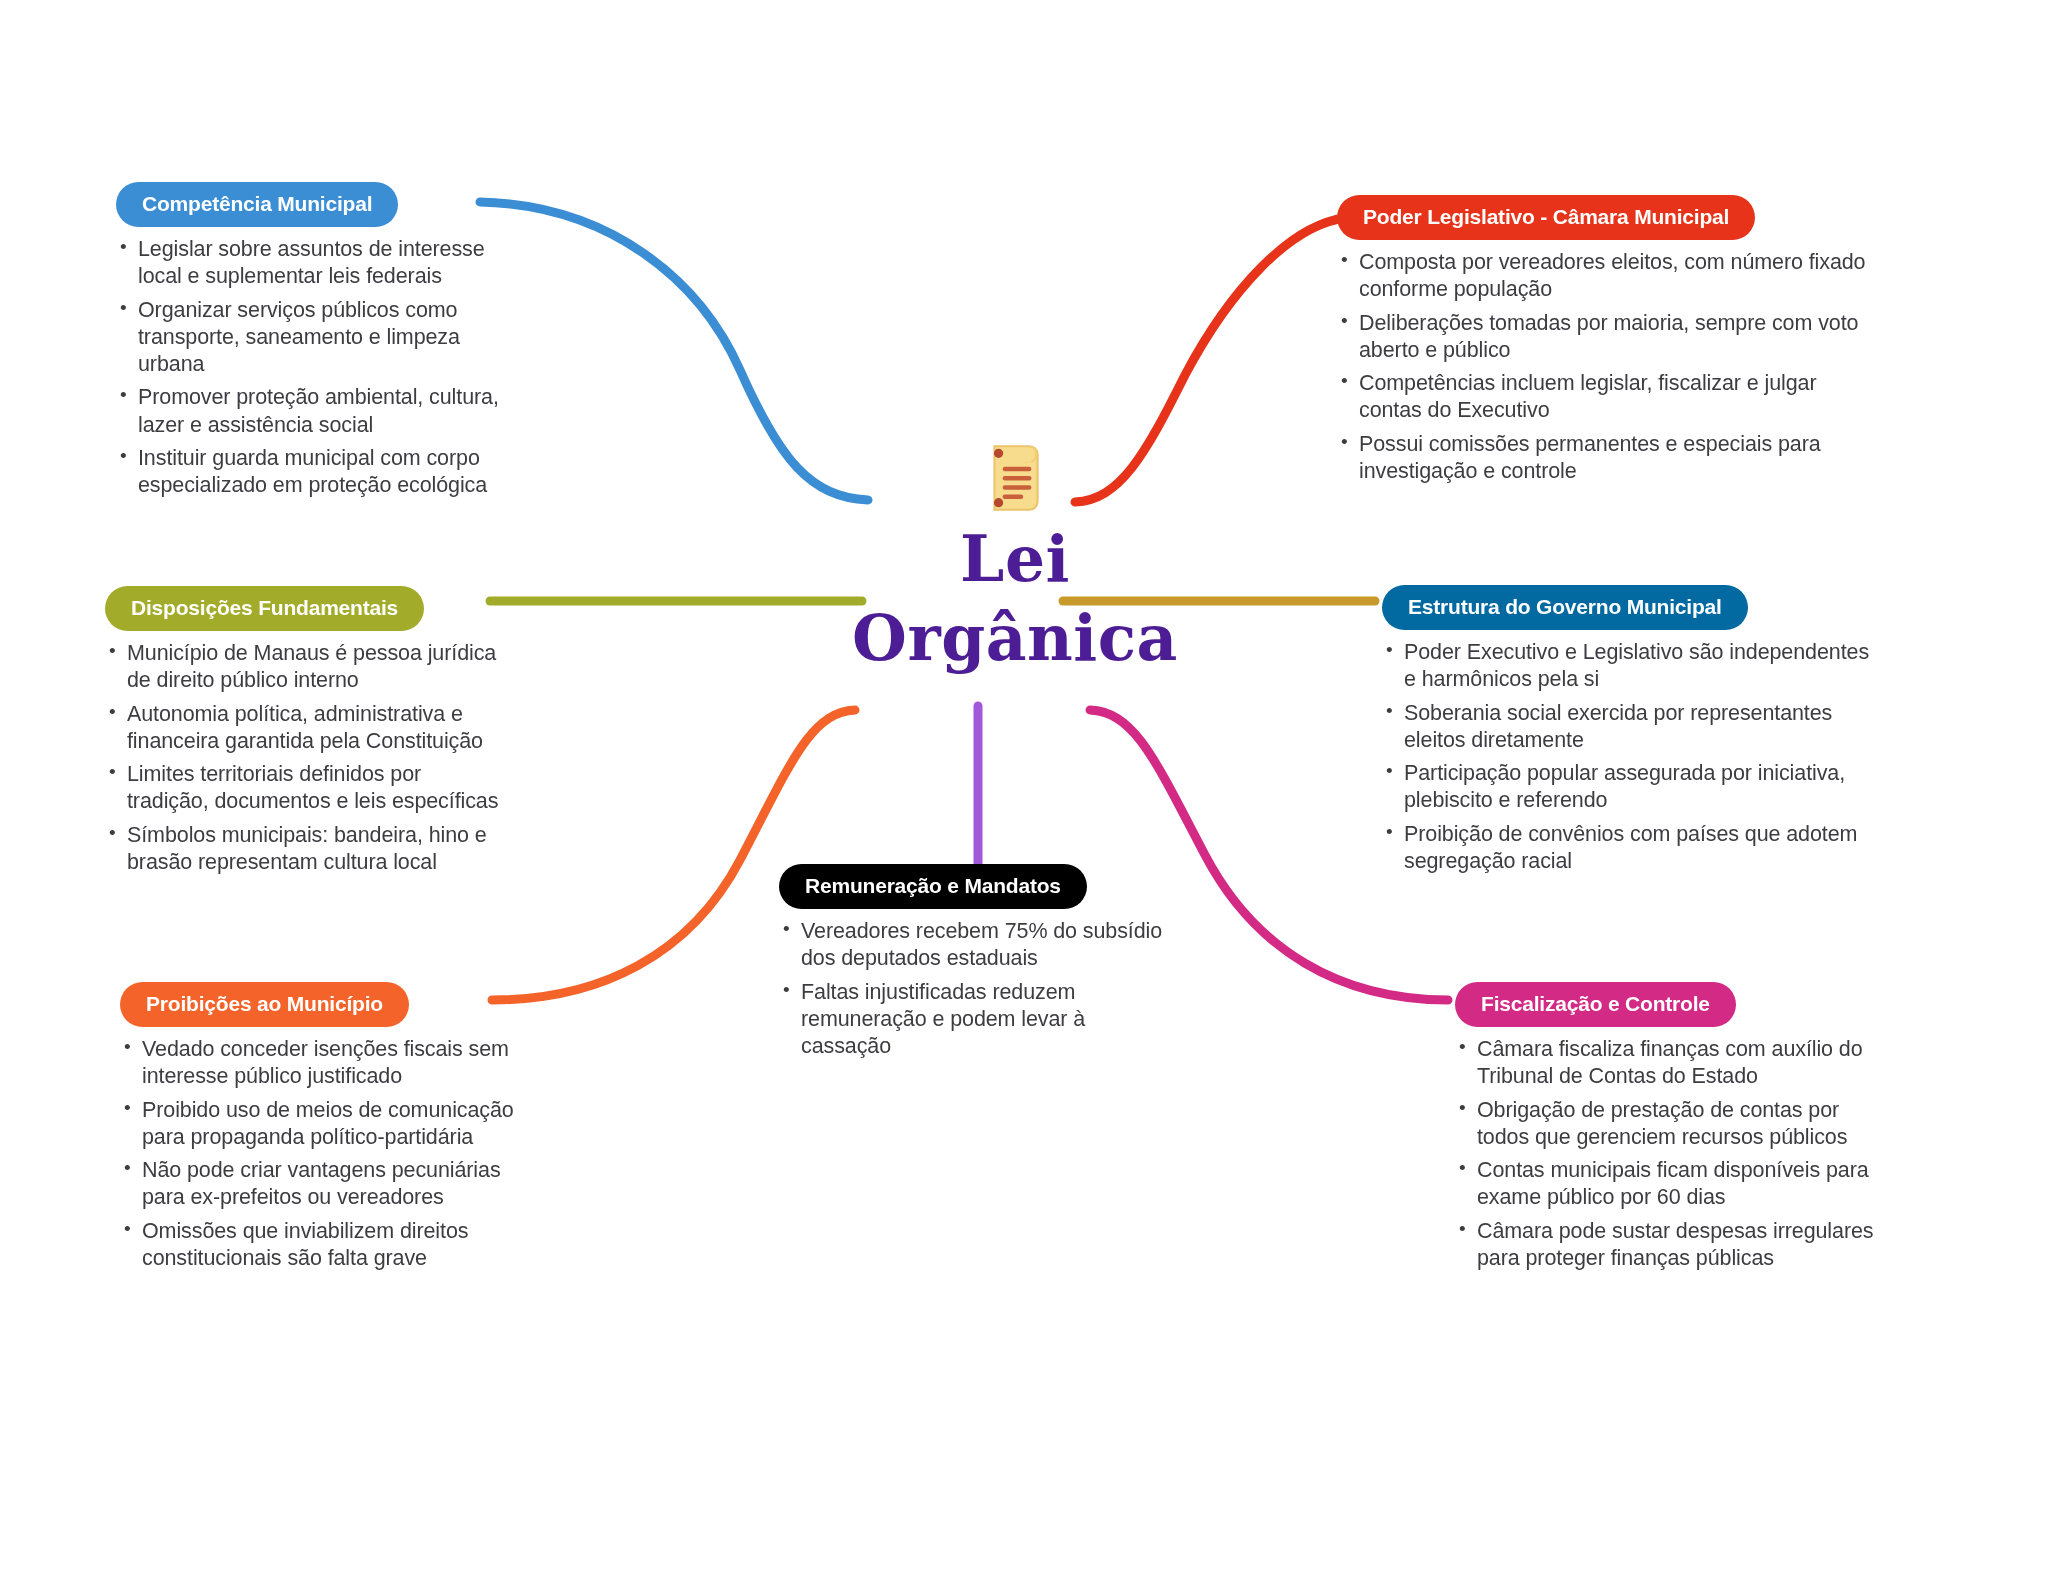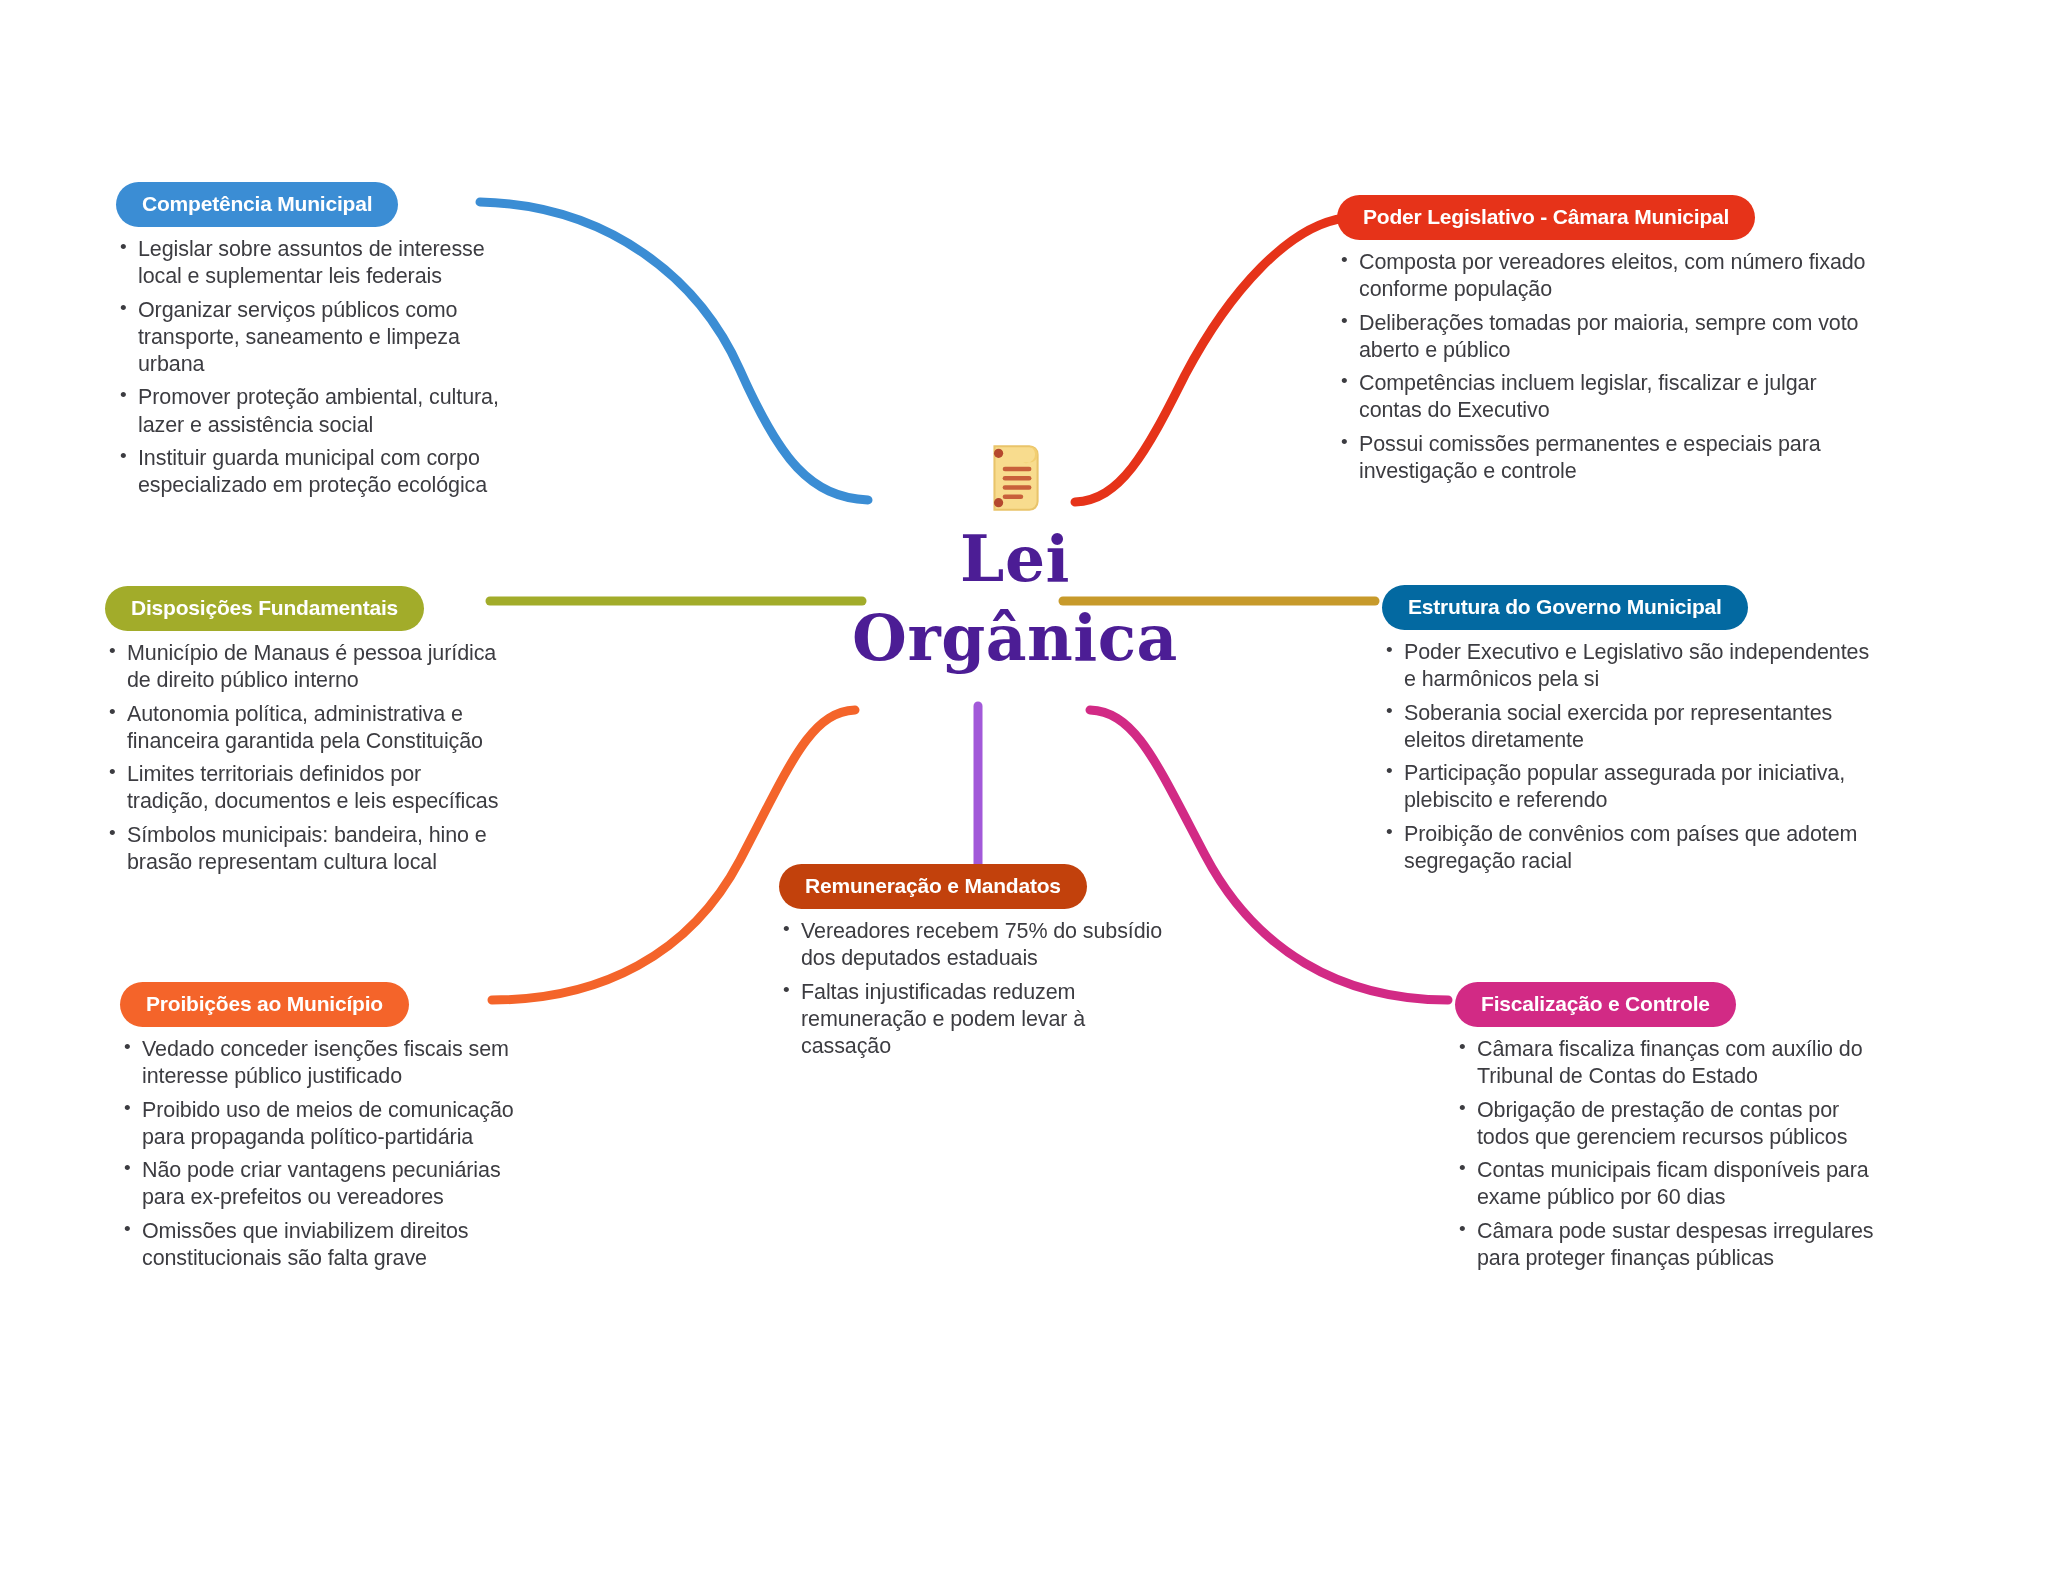--- a/index.html
+++ b/index.html
@@ -199,21 +199,21 @@
     <div class="branch-header" style="background-color: rgb(244, 100, 42);">Proibições ao Município</div>
     <ul class="branch-list">
       <li>Vedado conceder isenções fiscais sem interesse público justificado</li>
       <li>Proibido uso de meios de comunicação para propaganda político-partidária</li>
       <li>Não pode criar vantagens pecuniárias para ex-prefeitos ou vereadores</li>
       <li>Omissões que inviabilizem direitos constitucionais são falta grave</li>
     </ul>
   </div>
 
   <div class="branch" id="branch-remuneracao">
-    <div class="branch-header" style="background-color: #c2410c;">Remuneração e Mandatos</div>
+    <div class="branch-header" style="background-color: #000000;">Remuneração e Mandatos</div>
     <ul class="branch-list">
       <li>Vereadores recebem 75% do subsídio dos deputados estaduais</li>
       <li>Faltas injustificadas reduzem remuneração e podem levar à cassação</li>
     </ul>
   </div>
 
   <div class="branch" id="branch-fiscalizacao">
     <div class="branch-header" style="background-color: rgb(210, 42, 133);">Fiscalização e Controle</div>
     <ul class="branch-list">
       <li>Câmara fiscaliza finanças com auxílio do Tribunal de Contas do Estado</li>

